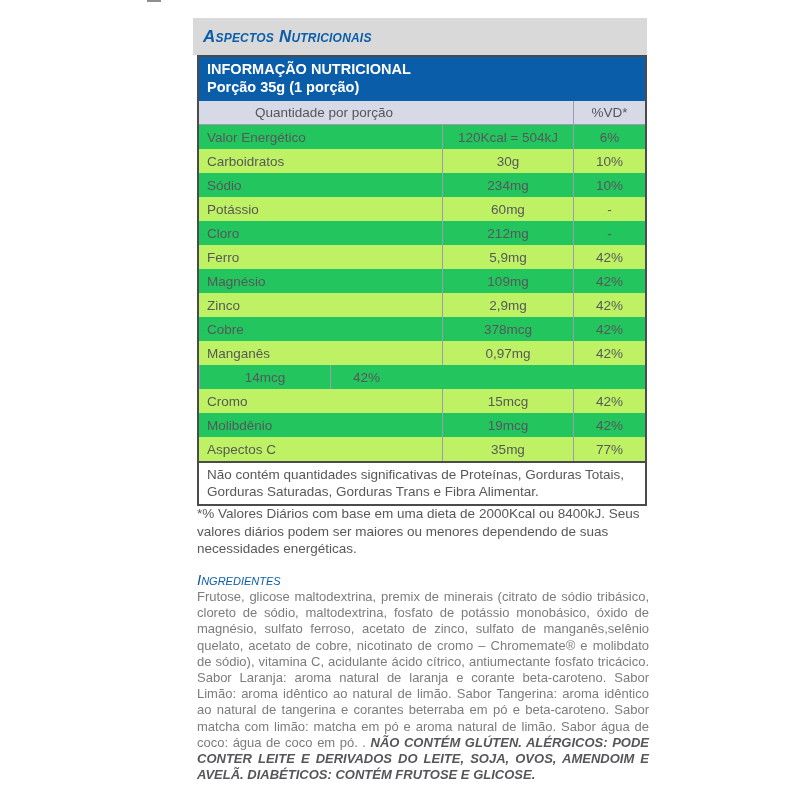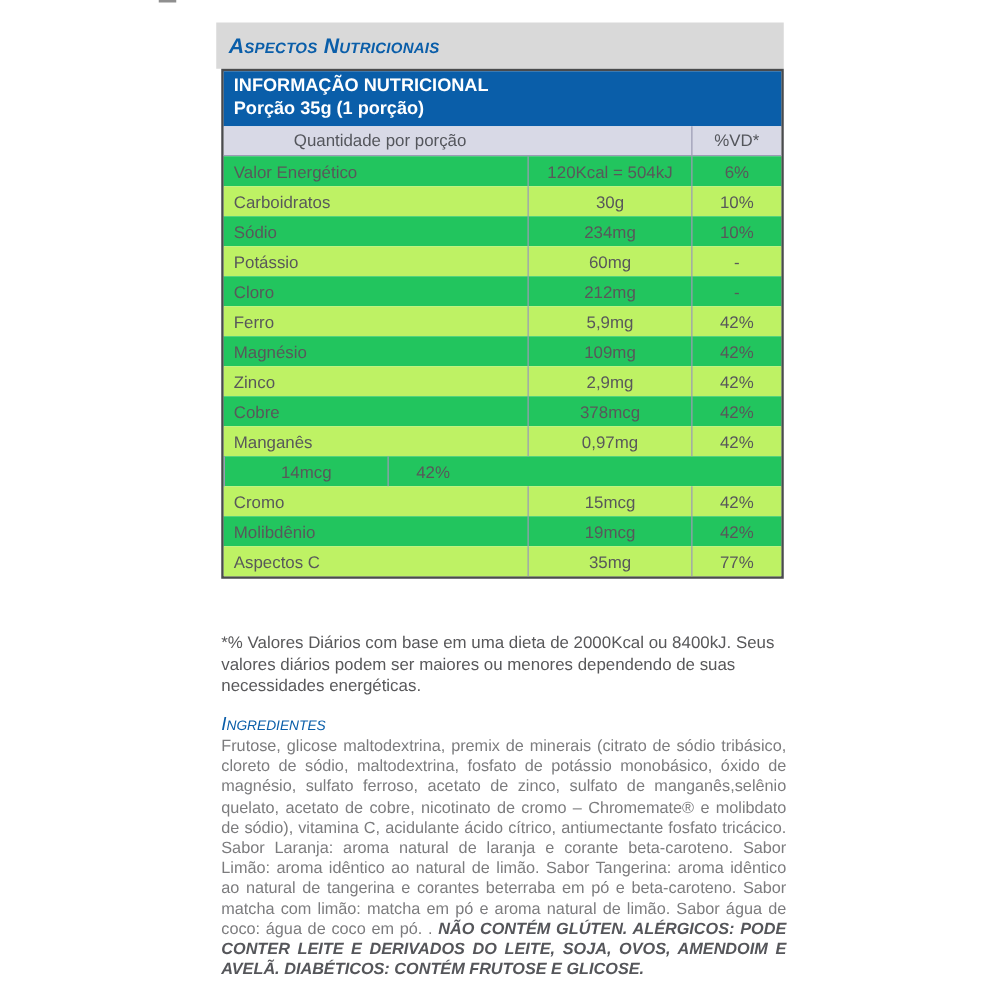--- a/index.html
+++ b/index.html
@@ -2,21 +2,21 @@
 <html><head>
 <meta charset="utf-8">
 <style>
   html,body{margin:0;padding:0;}
   body{
     width:800px;height:800px;position:relative;background:#ffffff;
     font-family:"Liberation Sans","DejaVu Sans",sans-serif;
     overflow:hidden;
     -webkit-font-smoothing:antialiased;
   }
-  .abs{position:absolute;}
+  .abs{position:absolute;margin-left:20px;}
 
   
   .crop-artifact{left:127px;top:0;width:14px;height:2px;background:#8f8f8f;}
 
   
   .section-banner{
     left:173px;top:18px;width:454px;height:37px;background:#d9d9d9;
     display:flex;align-items:center;box-sizing:border-box;padding-left:10px;
   }
   .section-banner .title{
@@ -154,19 +154,20 @@
     <div class="name">Molibdênio</div>
     <div class="amount">19mcg</div>
     <div class="vd">42%</div>
   </div>
   <div class="trow alt">
     <div class="name">Aspectos C</div>
     <div class="amount">35mg</div>
     <div class="vd">77%</div>
   </div>
 
+  <div class="tfoot">Não contém quantidades significativas de Proteínas, Gorduras Totais, Gorduras Saturadas, Gorduras Trans e Fibra Alimentar.</div>
 </div>
 
 <div class="abs dv-note">*% Valores Diários com base em uma dieta de 2000Kcal ou 8400kJ. Seus valores diários podem ser maiores ou menores dependendo de suas necessidades energéticas.</div>
 
 <div class="abs ing-title">Ingredientes</div>
 
 <div class="abs ing-text"><span>Frutose, glicose maltodextrina, premix de minerais (citrato de sódio tribásico, cloreto de sódio, maltodextrina, fosfato de potássio monobásico, óxido de magnésio, sulfato ferroso, acetato de zinco, sulfato de manganês,selênio quelato, acetato de cobre, nicotinato de cromo – Chromemate® e molibdato de sódio), vitamina C, acidulante ácido cítrico, antiumectante fosfato tricácico. Sabor Laranja: aroma natural de laranja e corante beta-caroteno. Sabor Limão: aroma idêntico ao natural de limão. Sabor Tangerina: aroma idêntico ao natural de tangerina e corantes beterraba em pó e beta-caroteno. Sabor matcha com limão: matcha em pó e aroma natural de limão. Sabor água de coco: água de coco em pó. . </span><span class="warning">NÃO CONTÉM GLÚTEN. ALÉRGICOS: PODE CONTER LEITE E DERIVADOS DO LEITE, SOJA, OVOS, AMENDOIM E AVELÃ. DIABÉTICOS: CONTÉM FRUTOSE E GLICOSE.</span></div>
 
 </body></html>

